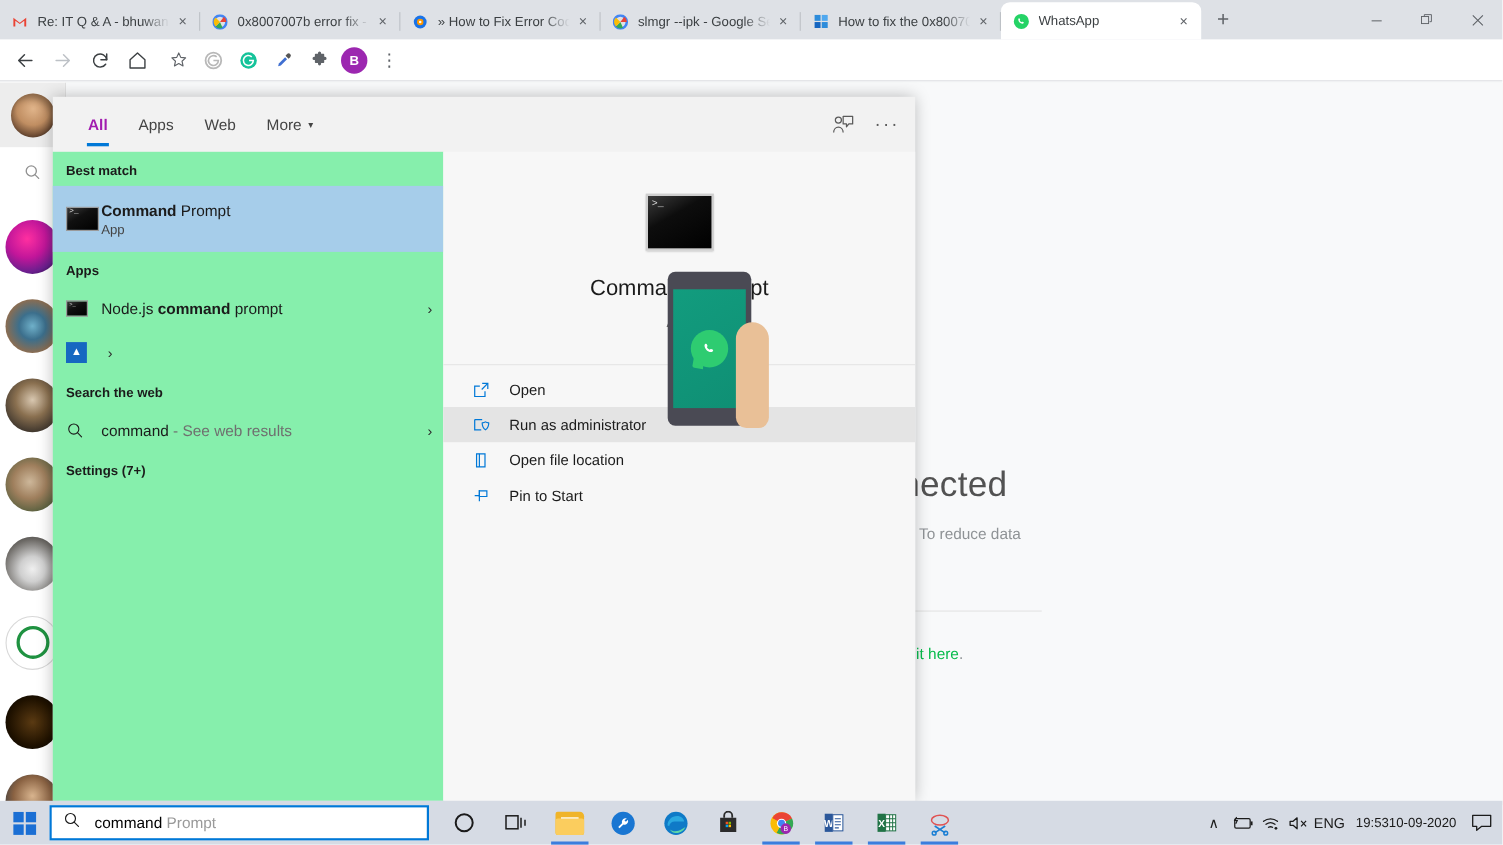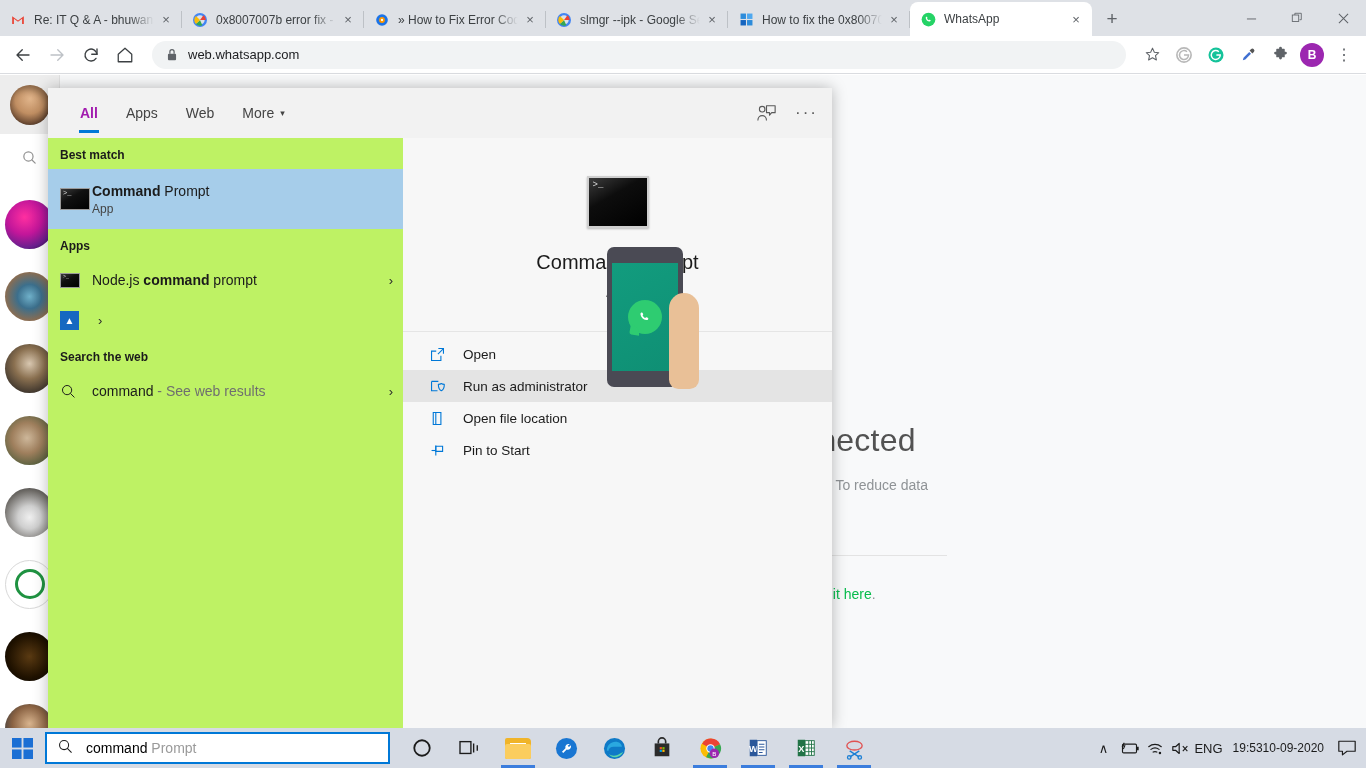--- a/index.html
+++ b/index.html
@@ -220,21 +220,21 @@
     height: 3px; background: #0078d7;
   }
   .sf-caret { margin-left: 6px; font-size: 9px; }
   .sf-header-right {
     position: absolute; right: 14px; top: 0; height: 50px;
     display: flex; align-items: center; gap: 18px;
   }
   .sf-hr-icon { color: #5a5a5a; display: flex; align-items: center; }
 
   .sf-body { flex: 1; display: flex; min-height: 0; }
-  .sf-left { width: 355px; background: #bef264; flex: none; }
+  .sf-left { width: 355px; background: #86efac; flex: none; }
   .sf-right {
     flex: 1; background: #f7f7f7; display: flex; flex-direction: column;
     padding: 7px 0 0 0;
   }
   .sf-grouphdr {
     font-size: 12px; font-weight: bold; color: #1b1b1b;
     padding: 10px 0 7px 12px;
   }
   .sf-item {
     height: 40px; display: flex; align-items: center; padding: 0 10px 0 12px;
@@ -468,29 +468,20 @@
           <path d="M20 11a8 8 0 1 0-1.3 5.5" fill="none" stroke="#3c4043" stroke-width="1.8" stroke-linecap="round"></path>
           <path d="M20 4v7h-7" fill="none" stroke="#3c4043" stroke-width="1.8" stroke-linecap="round" stroke-linejoin="round"></path>
         </svg>
     </div>
     <div class="nav-btn">
       <svg width="18" height="18" viewBox="0 0 24 24">
           <path d="M3 11 12 3l9 8v10H3z" fill="none" stroke="#3c4043" stroke-width="1.7" stroke-linejoin="round"></path>
         </svg>
     </div>
 
-    <div class="omnibox">
-      <span class="omni-lock">
-        <svg width="12" height="13" viewBox="0 0 14 16">
-            <rect x="2" y="7" width="10" height="8" rx="1.2" fill="#5f6368"></rect>
-            <path d="M4.4 7V4.6a2.6 2.6 0 0 1 5.2 0V7" fill="none" stroke="#5f6368" stroke-width="1.5"></path>
-          </svg>
-      </span>
-      <span>web.whatsapp.com</span>
-    </div>
 
     <div class="tb-icon">
       <svg width="17" height="17" viewBox="0 0 24 24">
           <path d="m12 3 2.6 5.7 6.2.7-4.6 4.2 1.3 6.1L12 16.6 6.5 19.7l1.3-6.1L3.2 9.4l6.2-.7z" fill="none" stroke="#5f6368" stroke-width="1.5" stroke-linejoin="round"></path>
         </svg>
     </div>
     <div class="tb-icon">
       <svg width="18" height="18" viewBox="0 0 24 24">
           <circle cx="12" cy="12" r="9.5" fill="none" stroke="#b8b8b8" stroke-width="2.2"></circle>
           <path d="M12 12h6a6 6 0 1 1-2-4.4" fill="none" stroke="#b8b8b8" stroke-width="2"></path>
@@ -681,20 +672,21 @@
           <span class="sf-ico">
             <svg width="17" height="17" viewBox="0 0 24 24">
                 <circle cx="10" cy="10" r="6.5" fill="none" stroke="#1b1b1b" stroke-width="1.4"></circle>
                 <path d="m15 15 5 5" stroke="#1b1b1b" stroke-width="1.4" stroke-linecap="round"></path>
               </svg>
           </span>
           <span class="sf-item-title" style="flex:1;"><span>command</span><span class="sf-web-sub"> - See web results</span></span>
           <span class="sf-chev">›</span>
         </div>
 
+        <div class="sf-grouphdr">Settings (7+)</div>
       </div>
 
       <div class="sf-right">
         <div class="sf-preview-top">
           <div class="prev-ico"></div>
           <div class="prev-title">Command Prompt</div>
           <div class="prev-sub">App</div>
         </div>
 
         <div class="sf-actions">

